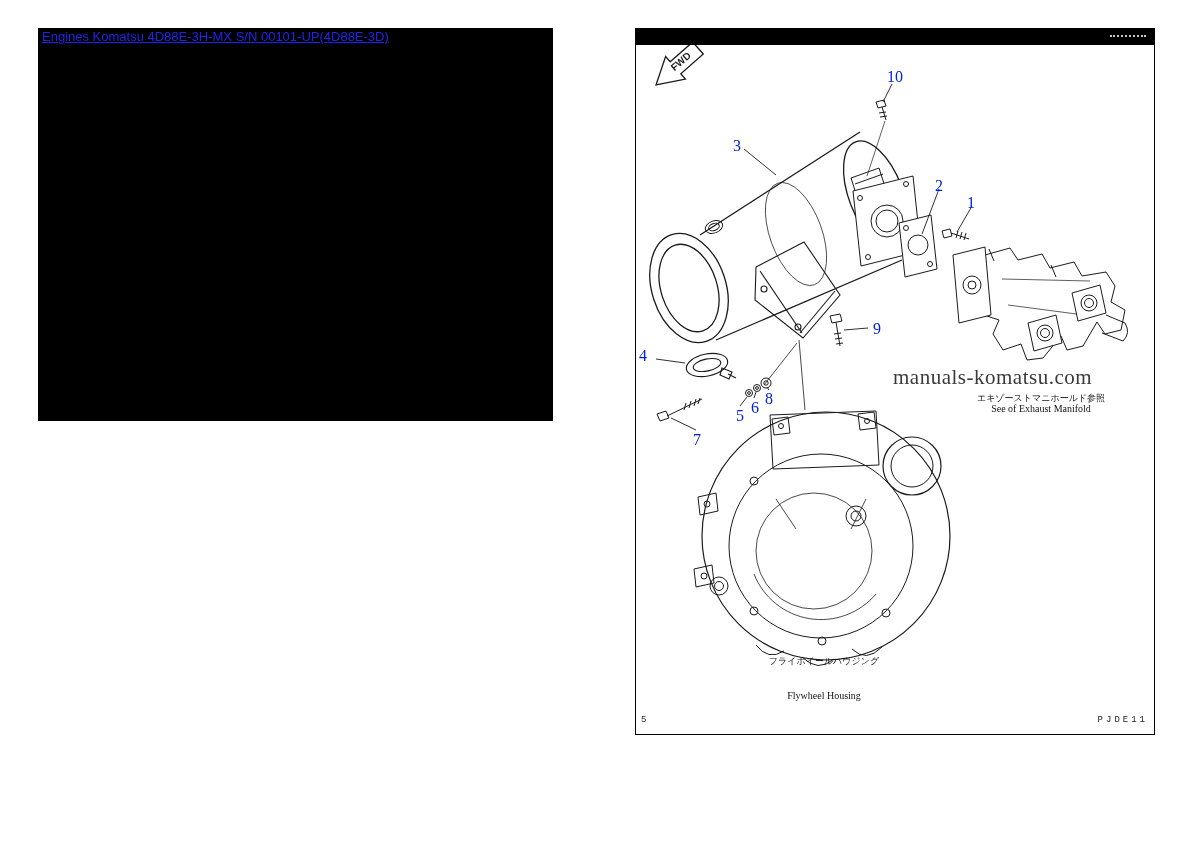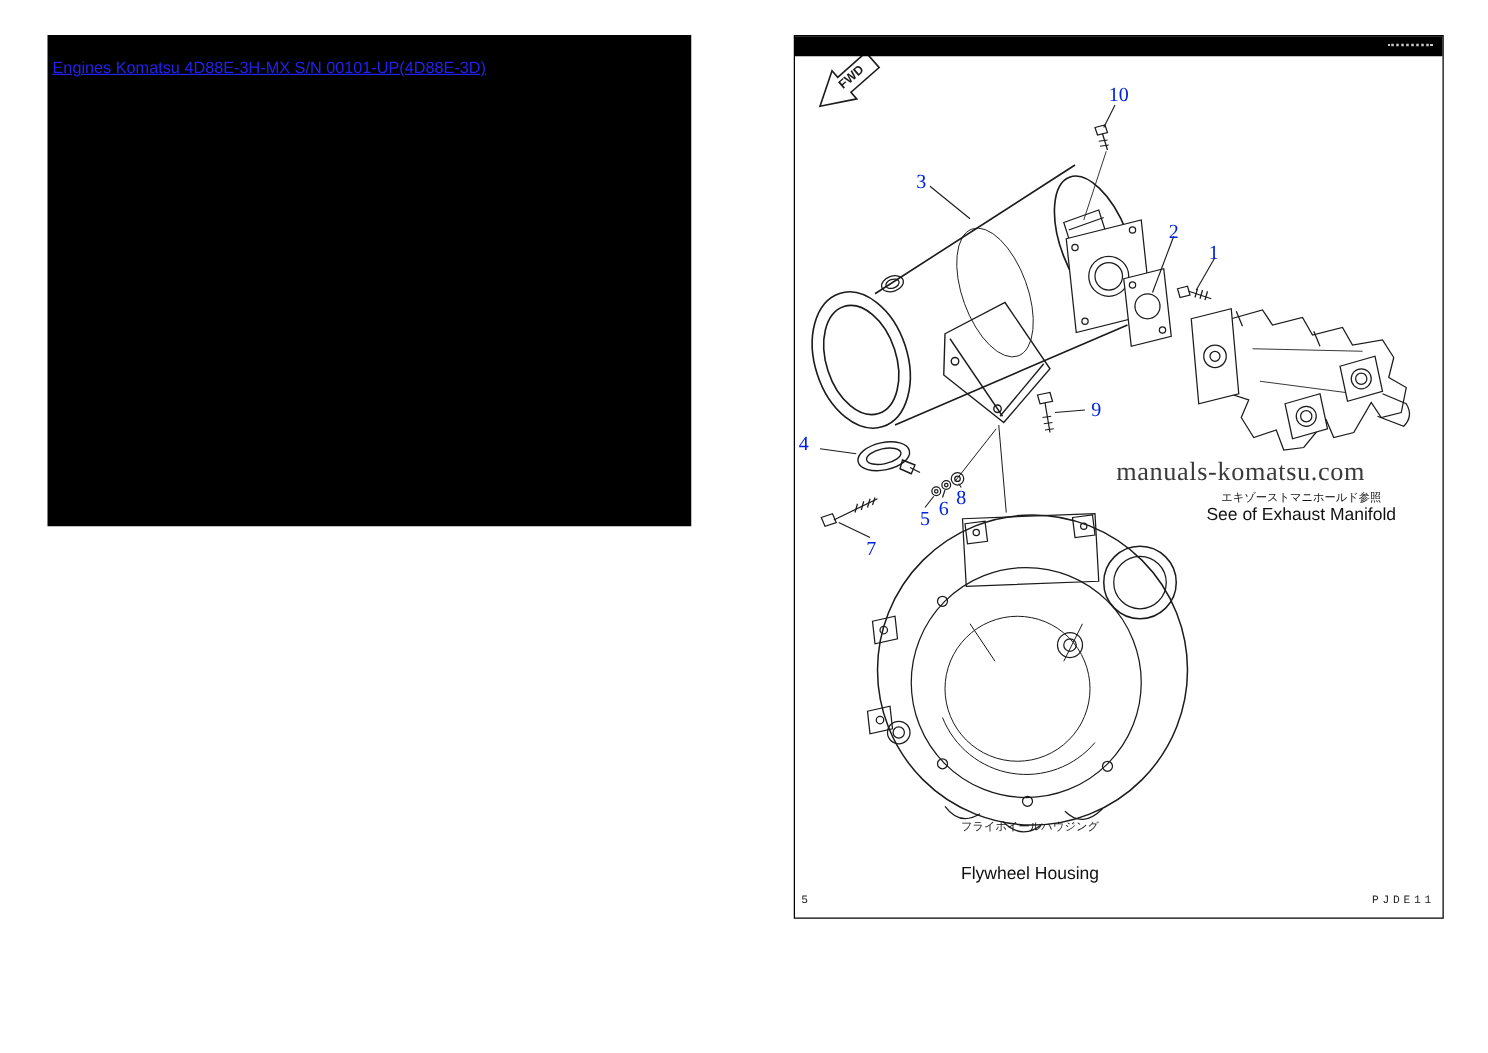--- a/index.html
+++ b/index.html
@@ -1,41 +1,41 @@
 <!DOCTYPE html>
 <html style="--link_blue: #2222EE; --callout_blue: #0022DD; --watermark_gray: #3A3A3A;"><head>
 <meta charset="utf-8">
 <style>
   html,body{margin:0;padding:0;background:#fff;}
   .page{position:relative;width:1190px;height:842px;background:#ffffff;overflow:hidden;
         font-family:"Liberation Sans",sans-serif;}
 
   
   .black-box{position:absolute;left:38px;top:28px;width:515px;height:393px;background:#000;}
-  .catalog-link{position:absolute;left:4px;top:18px;white-space:nowrap;
+  .catalog-link{position:absolute;left:4px;top:1px;white-space:nowrap;
     font-size:13px;color:var(--link_blue,#2222ee);text-decoration:underline;cursor:pointer;}
 
   
   .panel{position:absolute;left:635px;top:28px;width:520px;height:707px;
          border:1px solid #000;box-sizing:border-box;background:#fff;}
   .topbar{position:absolute;left:0;top:0;width:100%;height:16px;background:#000;z-index:5;}
   .bar-marks{position:absolute;right:8px;top:6px;width:36px;height:0;border-top:2px dotted #c9c9c9;}
 
   .art{position:absolute;left:0;top:0;}
 
   .callout{position:absolute;z-index:4;font-family:Liberation Serif, serif;
     font-size:16px;line-height:1;color:var(--callout_blue,#0022dd);cursor:pointer;}
 
   .watermark{position:absolute;left:257px;top:336px;z-index:3;
     font-family:"Liberation Serif",serif;font-size:21px;letter-spacing:.5px;
     color:var(--watermark_gray,#3a3a3a);white-space:nowrap;}
 
   .note{position:absolute;z-index:3;color:#111;text-align:center;white-space:nowrap;}
   .note-jp{font-size:9px;font-family:"DejaVu Sans",sans-serif;}
-  .note-en{font-size:14px;font-family:Liberation Sans, sans-serif;}
+  .note-en{font-size:10px;font-family:Liberation Serif, serif;}
   .exhaust-jp{left:318px;top:363px;width:174px;}
   .exhaust-en{left:318px;top:374px;width:174px;}
   .flywheel-jp{left:116px;top:626px;width:144px;}
   .flywheel-en{left:116px;top:661px;width:144px;}
 
   .page-num{position:absolute;left:5px;top:686px;font-size:9px;font-family:"Liberation Mono",monospace;color:#222;}
   .doc-code{position:absolute;right:6px;top:686px;font-size:9px;letter-spacing:3px;
     font-family:"Liberation Mono",monospace;color:#222;}
 </style>
 </head>

